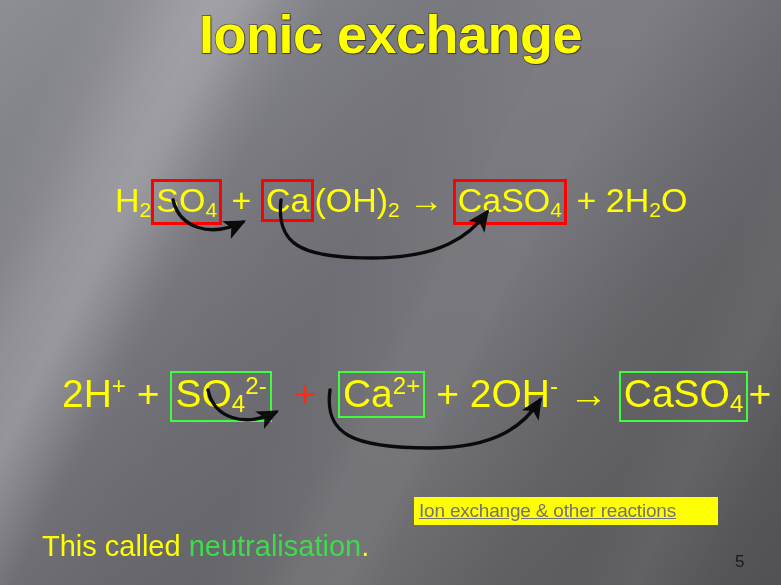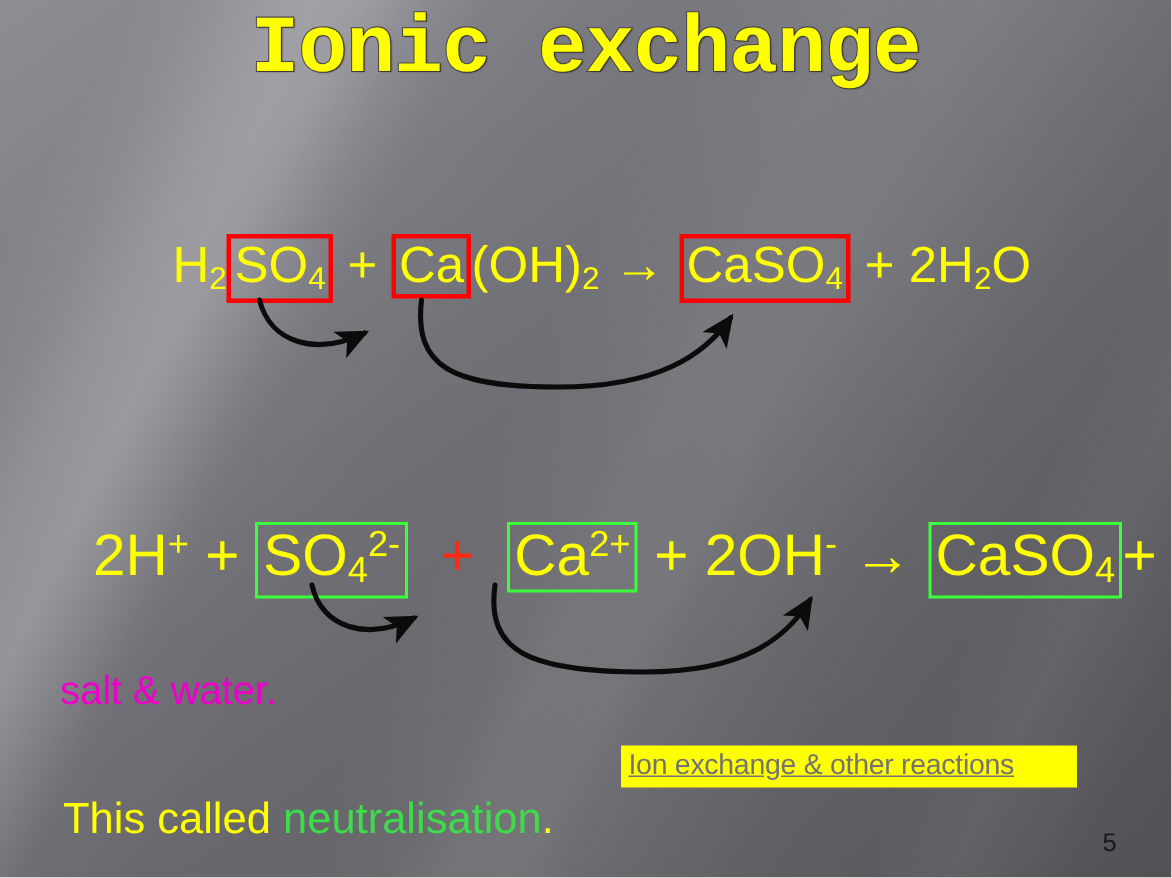--- a/index.html
+++ b/index.html
@@ -57,21 +57,21 @@
     position: absolute;
     top: 6px;
     left: 0;
     width: 781px;
     text-align: center;
     font-size: 54px;
     font-weight: bold;
     color: #ffff00;
     letter-spacing: -0.5px;
     line-height: 1.05;
-    font-family: Liberation Mono, monospace;
+    font-family: Liberation Sans, sans-serif;
     -webkit-text-stroke: 1.4px #4a4a4a;
     paint-order: stroke fill;
     text-shadow: 1px 1px 1px rgba(40,40,40,0.65);
     white-space: nowrap;
   }
 
   
   .body-text {
     position: absolute;
     color: #111111;
@@ -92,20 +92,21 @@
 
   
   .equation {
     position: absolute;
     color: #ffff00;
     font-size: 34px;
     font-family: "Liberation Sans", sans-serif;
     white-space: nowrap;
     line-height: 1;
     letter-spacing: 0px;
+    margin-top: 23px;
   }
 
   #eq1 { top: 156px; left: 115px; }
   #eq2 { top: 348px; left: 62px; font-size: 39px; text-decoration: underline; }
 
   .eq-seg { display: inline-block; vertical-align: baseline; }
 
   .boxed-red {
     display: inline-block;
     border: 3px solid #ff0000;
@@ -203,21 +204,20 @@
     <path d="M173,200 C180,228 210,238 243,222" fill="none" stroke="#0b0b0b" stroke-width="3.4" stroke-linecap="round" marker-end="url(#ah)"></path>
 
     <path d="M281,200 C276,244 300,258 372,258 C440,258 470,236 487,212" fill="none" stroke="#0b0b0b" stroke-width="3.4" stroke-linecap="round" marker-end="url(#ah)"></path>
 
     <path d="M208,390 C214,418 244,428 276,412" fill="none" stroke="#0b0b0b" stroke-width="3.4" stroke-linecap="round" marker-end="url(#ah)"></path>
 
     <path d="M330,390 C324,434 352,448 430,448 C498,448 525,424 540,400" fill="none" stroke="#0b0b0b" stroke-width="3.4" stroke-linecap="round" marker-end="url(#ah)"></path>
   </svg>
 
   <div class="body-text" id="para-pairs">
-    <span class="salt-water">salt &amp; water.</span>
   </div>
 
   <div id="link-box">
     <span>Ion exchange &amp; other reactions</span>
   </div>
 
   <div id="final-line"><span>This called </span><span class="neutralisation">neutralisation</span><span>.</span></div>
 
   <div id="slide-number">5</div>
 

